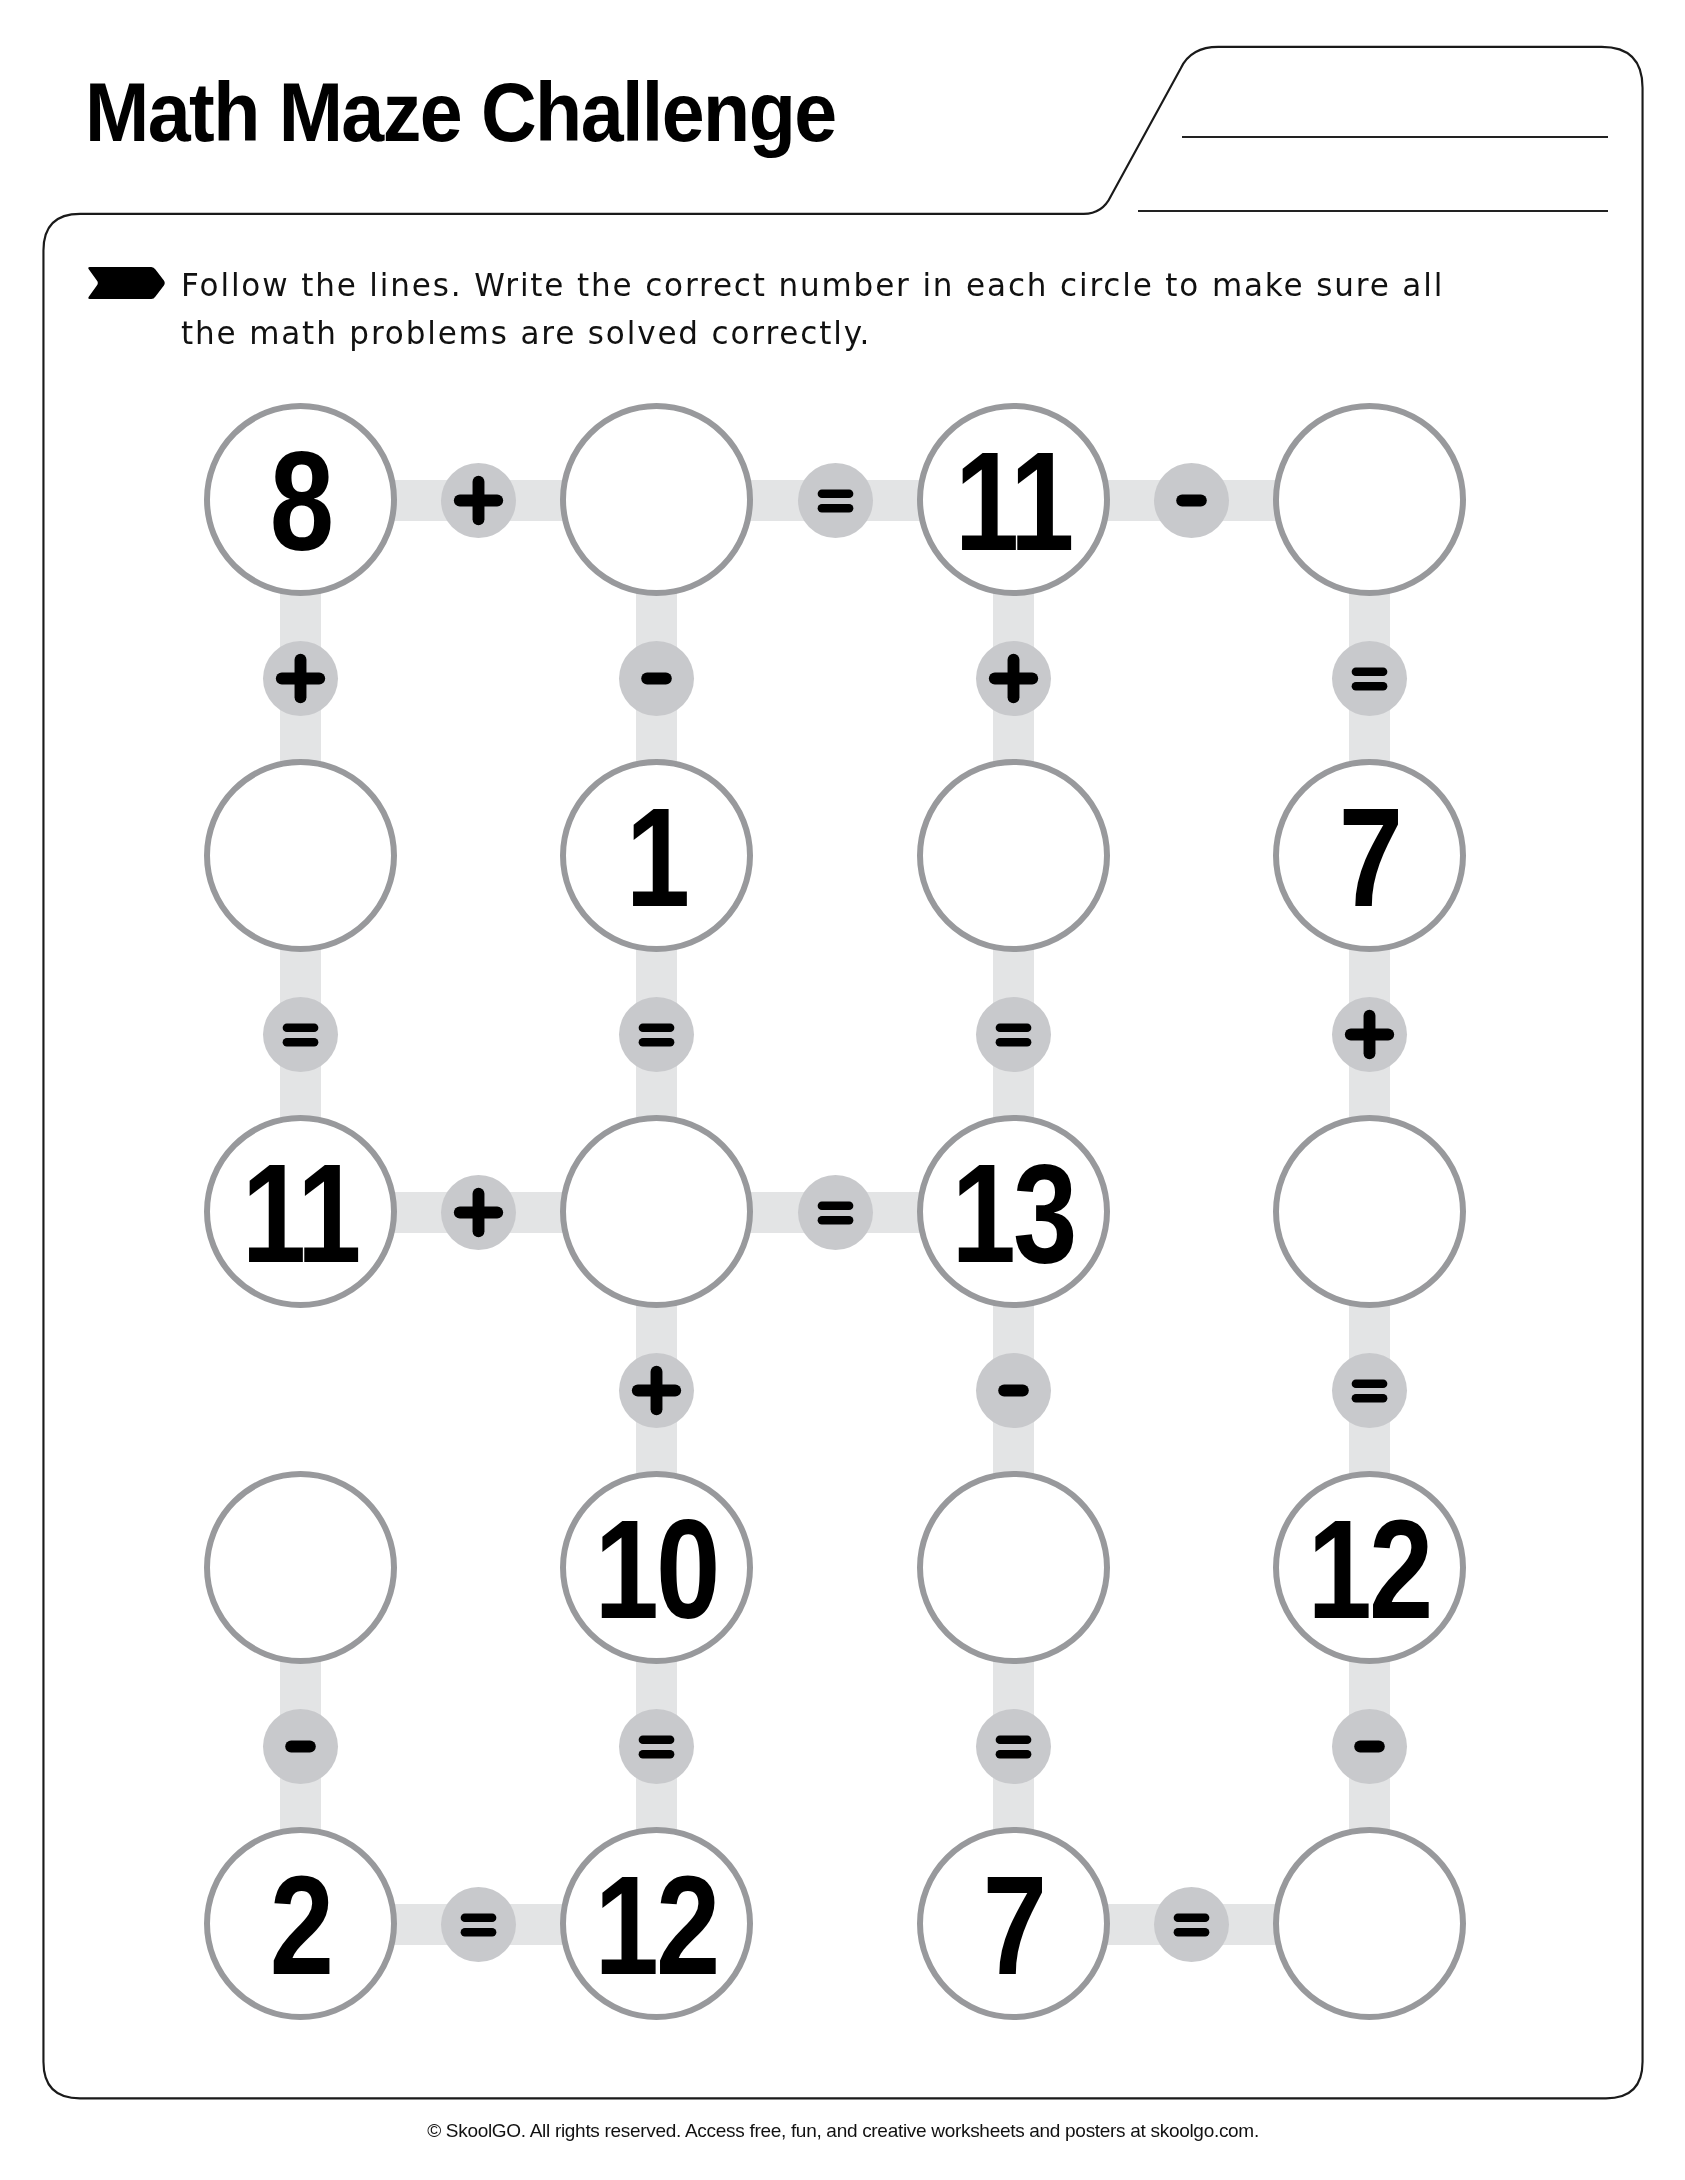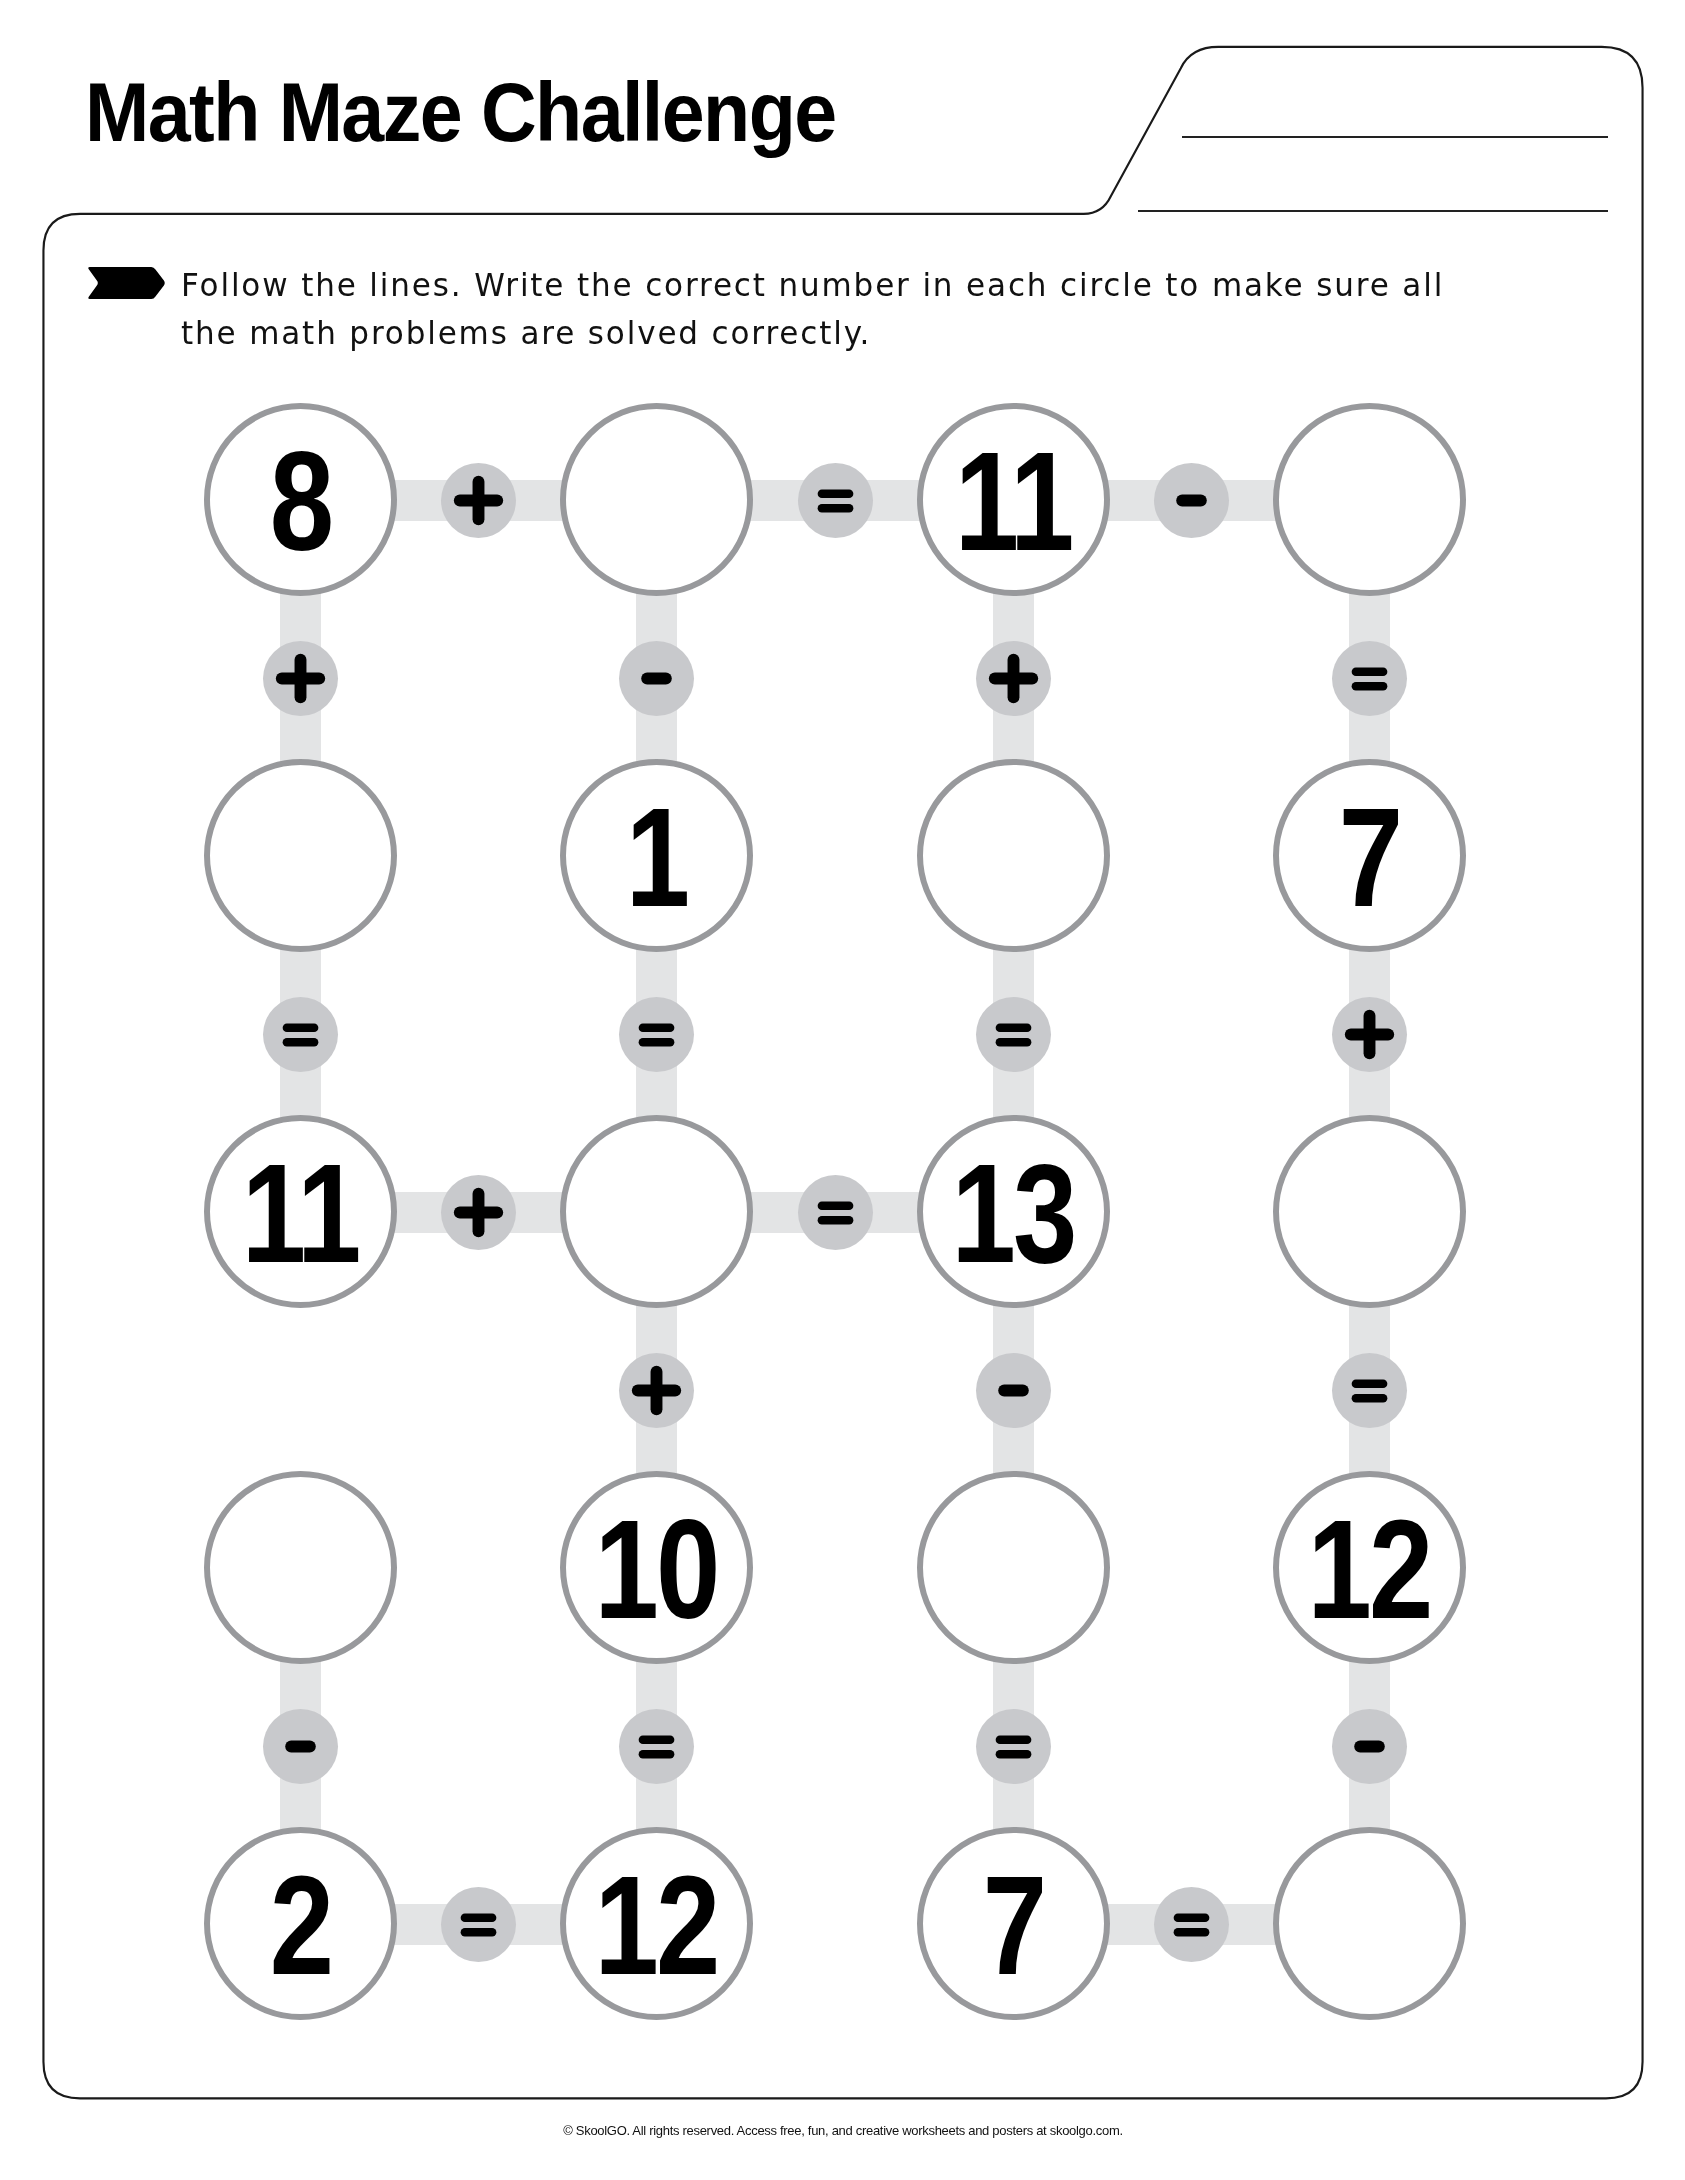--- a/index.html
+++ b/index.html
@@ -36,21 +36,21 @@
     box-sizing: content-box;
   }
   .cell-value {
     font-family: "Liberation Sans", sans-serif; font-weight: bold;
     font-size: 141px; line-height: 1; color: #000;
     transform: scaleX(0.82); letter-spacing: -3.4px;
     position: relative; top: 1.7px;
   }
   .footer {
     position: absolute; left: 0; width: 1686px; top: 2118px; text-align: center;
-    font-family: "Liberation Sans", sans-serif; font-size: 13px; line-height: 25.6px; color: #111;
+    font-family: "Liberation Sans", sans-serif; font-size: 19px; line-height: 25.6px; color: #111;
     letter-spacing: -0.3px;
   }
 </style>
 </head>
 <body>
 
 <div class="page">
 
   <svg class="frame" width="1686" height="2181" viewBox="0 0 1979 2560">
     <path d="M 51,2420 L 51,294 Q 51,251 94,251 L 1272,251 Q 1294,251 1304,230 L 1386,80 Q 1398,55 1430,55 L 1880,55 Q 1928,55 1928,103 L 1928,2420 Q 1928,2463 1885,2463 L 94,2463 Q 51,2463 51,2420 Z" fill="none" stroke="#1a1a1a" stroke-width="2.5"></path>

